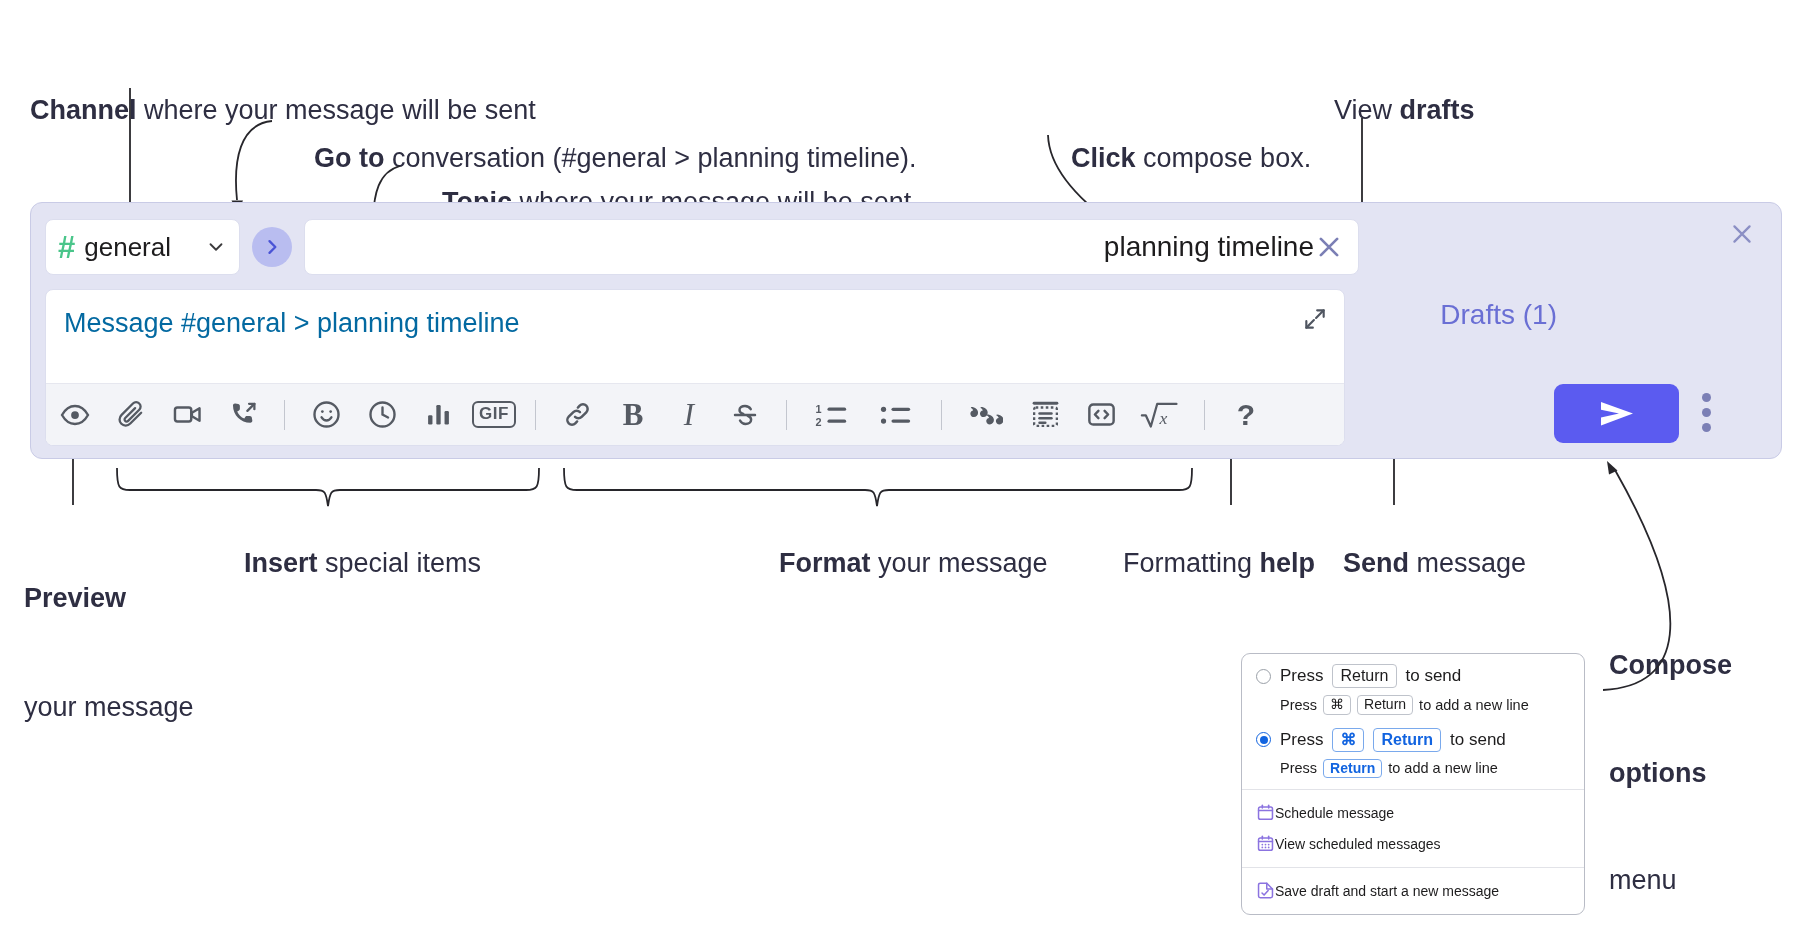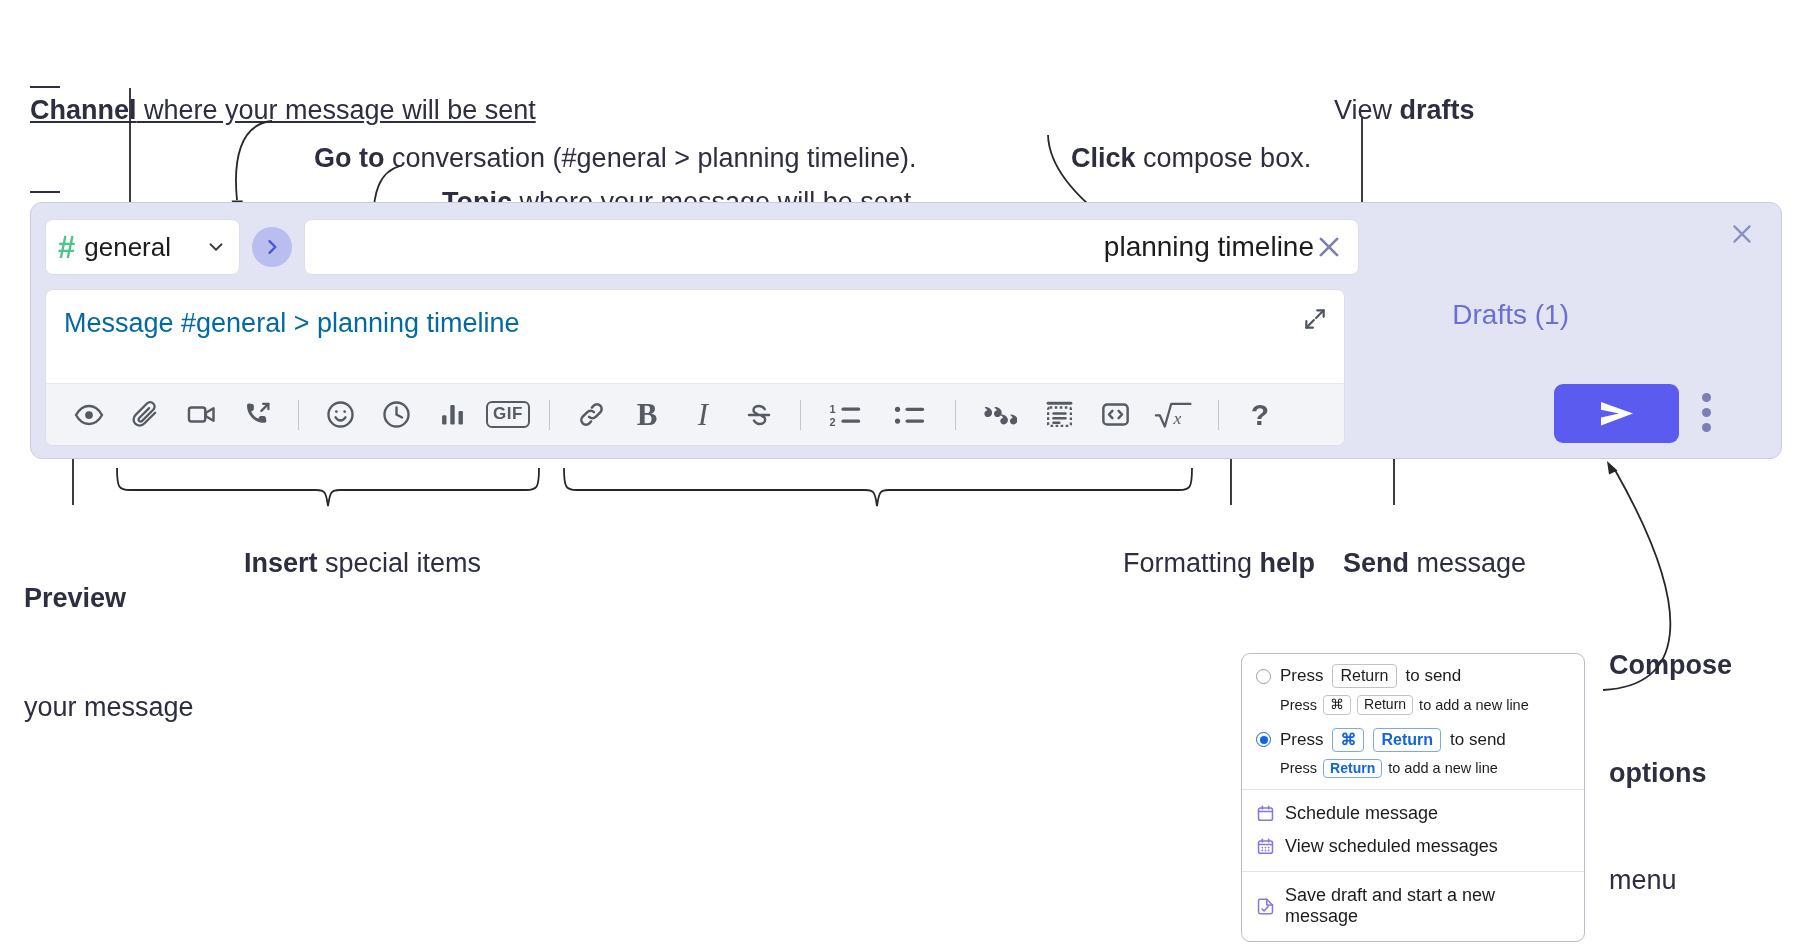--- a/index.html
+++ b/index.html
@@ -89,40 +89,40 @@
     width: 34px; height: 34px; color: #4f5560;
     display: flex; align-items: center; justify-content: center;
   }
 
   
   #toolbar {
     position: absolute; left: 0; right: 0; bottom: 0;
     height: 62px; background: #f3f4f8;
     border-top: 1px solid #e6e7ef;
     display: flex; align-items: center;
-    padding-left: 18px; gap: 6px;
+    padding-left: 4px; gap: 6px;
   }
   .tb-btn {
     width: 50px; height: 46px;
     display: flex; align-items: center; justify-content: center;
     color: #555a63; border-radius: 6px;
   }
   .tb-sep { width: 1px; height: 30px; background: #c3c6cf; margin: 0 10px; }
   .gif-box {
     border: 2.4px solid #555a63; border-radius: 6px;
     font-size: 17px; font-weight: 700; letter-spacing: .5px;
     padding: 2px 5px; line-height: 1.1;
   }
   .bold-g  { font-size: 31px; font-weight: 700; font-family: "Liberation Serif", serif;}
   .ital-g  { font-size: 31px; font-style: italic; font-family: "Liberation Serif", serif;}
   .help-g  { font-size: 30px; font-weight: 600; }
 
   
   #drafts-link {
-    position: absolute; right: 212px; top: 96px;
+    position: absolute; right: 224px; top: 96px;
     font-size: 28px; color: #6a6fd4;
   }
   #send-btn {
     position: absolute; right: 102px; bottom: 15px;
     width: 125px; height: 59px; border-radius: 9px;
     background: #5b5bf0;
     display: flex; align-items: center; justify-content: center;
   }
   #compose-options {
     position: absolute; right: 58px; bottom: 25px;
@@ -157,32 +157,32 @@
   .key {
     display: inline-flex; align-items: center; justify-content: center;
     border: 1px solid #bfc3cb; border-radius: 4px;
     padding: 1px 7px; font-size: 16px; line-height: 1.25;
     background: #fff; color: #1d1c1d;
   }
   .key.blue { border-color: #7aa9ec; color: #1264e0; font-weight: 700; }
   .pm-sub { display: flex; align-items: center; gap: 6px; font-size: 14.5px; margin-top: 7px; margin-left: 24px; }
   .pm-sub .key { font-size: 14px; padding: 0px 6px; }
   .pm-item {
-    display: flex; align-items: center; gap: 10px;
-    padding: 6px 14px; font-size: 18px;
+    display: flex; align-items: center; 
+    padding: 6px 14px; font-size: 14px;
   }
   .pm-item .pm-ico { color: #8b73e0; display: flex; flex: none; }
   .pm-group { padding: 7px 0 8px; }
 </style>
 </head>
 <body>
 
 <div id="root">
 
-  <div class="anno a-lg" style="left:30px; top:23px;text-decoration:underline;">
+  <div class="anno a-lg" style="left:30px; top:23px;">
     <div><b>Channel</b><span> where your message will be sent</span></div>
     <div style="margin-top:4px;"><i>Click to change channel or switch to a DM.</i></div>
   </div>
 
   <div class="anno a-lg" style="left:284px; top:106px;">
     <b>Go to</b><span> conversation (#general &gt; planning timeline).</span>
   </div>
 
   <div class="anno a-lg" style="left:412px; top:150px;">
     <b>Topic</b><span> where your message will be sent</span>
@@ -200,20 +200,23 @@
 
   <div class="anno a-lg" style="left:24px; top:511px;">
     <div><b>Preview</b></div>
     <div style="margin-top:4px;"><span>your message</span></div>
   </div>
 
   <div class="anno a-lg" style="left:214px; top:511px;">
     <b>Insert</b><span> special items</span>
   </div>
 
+  <div class="anno a-lg" style="left:749px; top:511px;">
+    <b>Format</b><span> your message</span>
+  </div>
 
   <div class="anno a-lg" style="left:1093px; top:511px;">
     <span>Formatting </span><b>help</b>
   </div>
 
   <div class="anno a-lg" style="left:1313px; top:511px;">
     <b>Send</b><span> message</span>
   </div>
 
   <div class="anno a-lg" style="left:1609px; top:576px; line-height:1.33;">

